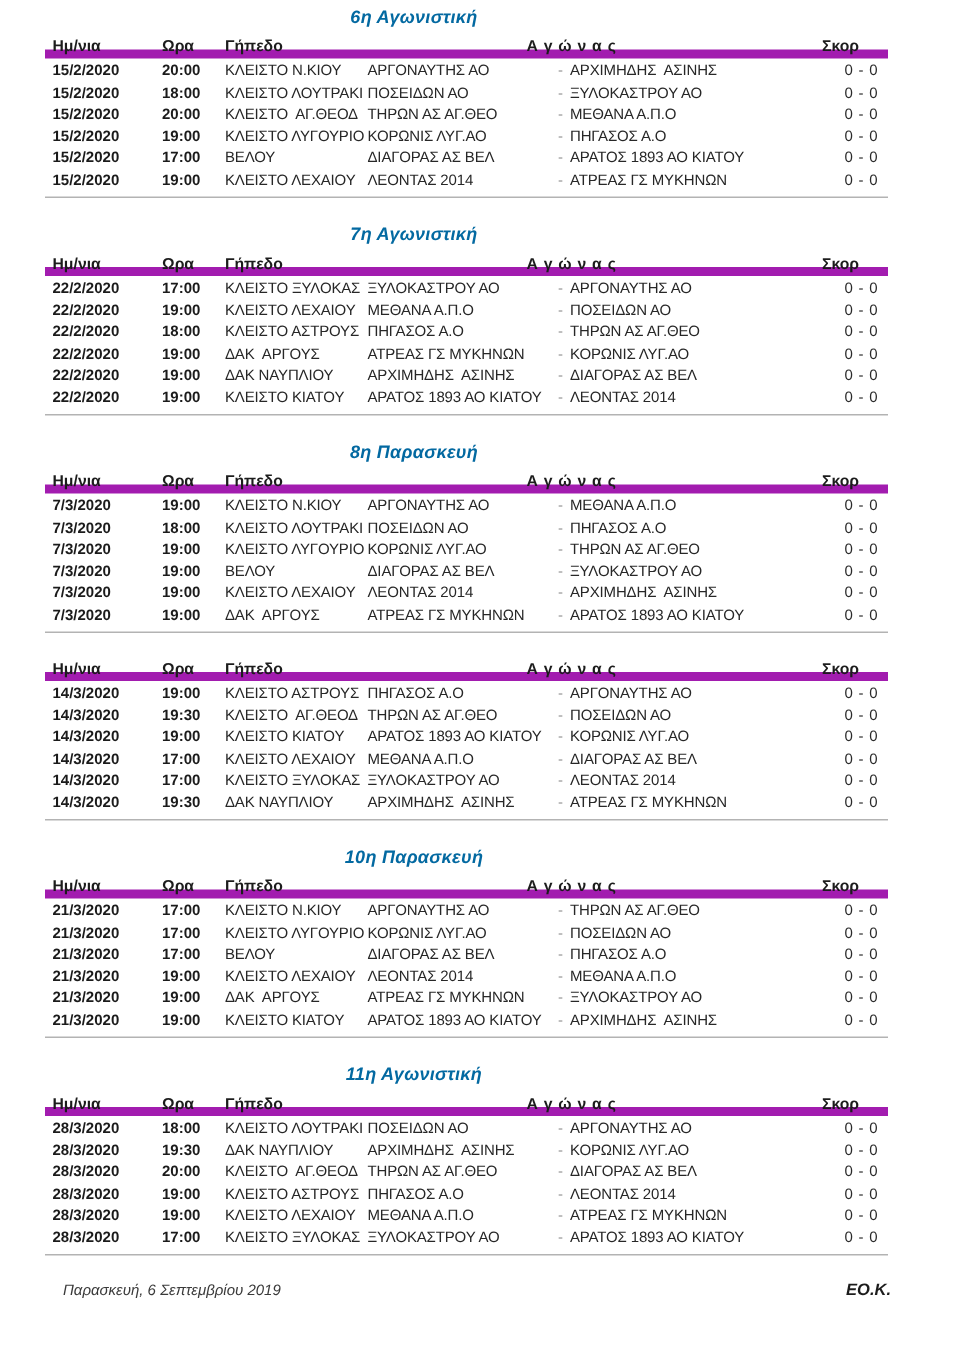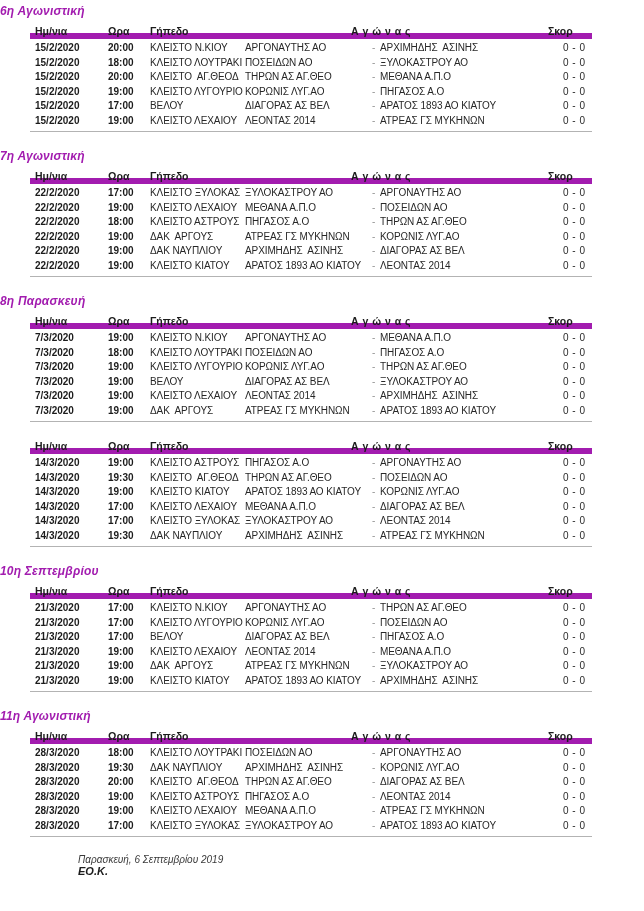--- a/index.html
+++ b/index.html
@@ -16,25 +16,25 @@
     position: relative;
   }
   .page {
     padding-top: 4px;
   }
   .section {
     margin-bottom: 17px;
   }
   .section-title {
     width: 552px;
-    text-align: left;
+    text-align: center;
     font-size: 12px;
     font-weight: bold;
     font-style: italic;
-    color: #a21caf;
+    color: #0369a1;
     margin-bottom: 6px;
     letter-spacing: 0.2px;
   }
   .table {
     margin-left: 30px;
     width: 562px;
   }
   .grid {
     display: grid;
     grid-template-columns: 73px 42px 95px 127px 173px 52px;
@@ -94,24 +94,23 @@
     color: #2a2a2a;
     padding-left: 4px;
     letter-spacing: 0.5px;
     margin-left: 14px;
   }
   .footer {
     margin-top: 10px;
     display: flex;
     justify-content: space-between;
     align-items: baseline;
-    padding-left: 78px;
+    padding-left: 42px;
     padding-right: 50px;
     font-size: 10px;
-    flex-direction: column;
   }
   .footer-date {
     font-style: italic;
     color: #3a3a3a;
   }
   .footer-org {
     font-style: italic;
     font-weight: bold;
     color: #1c1c1c;
     font-size: 11px;
@@ -459,21 +458,21 @@
       <span class="vs-dash">-</span>
       <span class="c-away-name">ΑΤΡΕΑΣ ΓΣ ΜΥΚΗΝΩΝ</span>
     </div>
     <div class="c-score">0 - 0</div>
   </div>
 </div>
     </div>
   </div>
 
   <div class="section">
-    <div class="section-title">10η Σεπτεμβρίου</div>
+    <div class="section-title">10η Παρασκευή</div>
     <div class="table">
       <div class="grid header-row">
         <div>Ημ/νια</div>
         <div>Ωρα</div>
         <div>Γήπεδο</div>
         <div class="hdr-match">Α γ ώ ν α ς</div>
         <div class="hdr-score">Σκορ</div>
       </div>
       <div class="rows">
   <div class="grid row">

